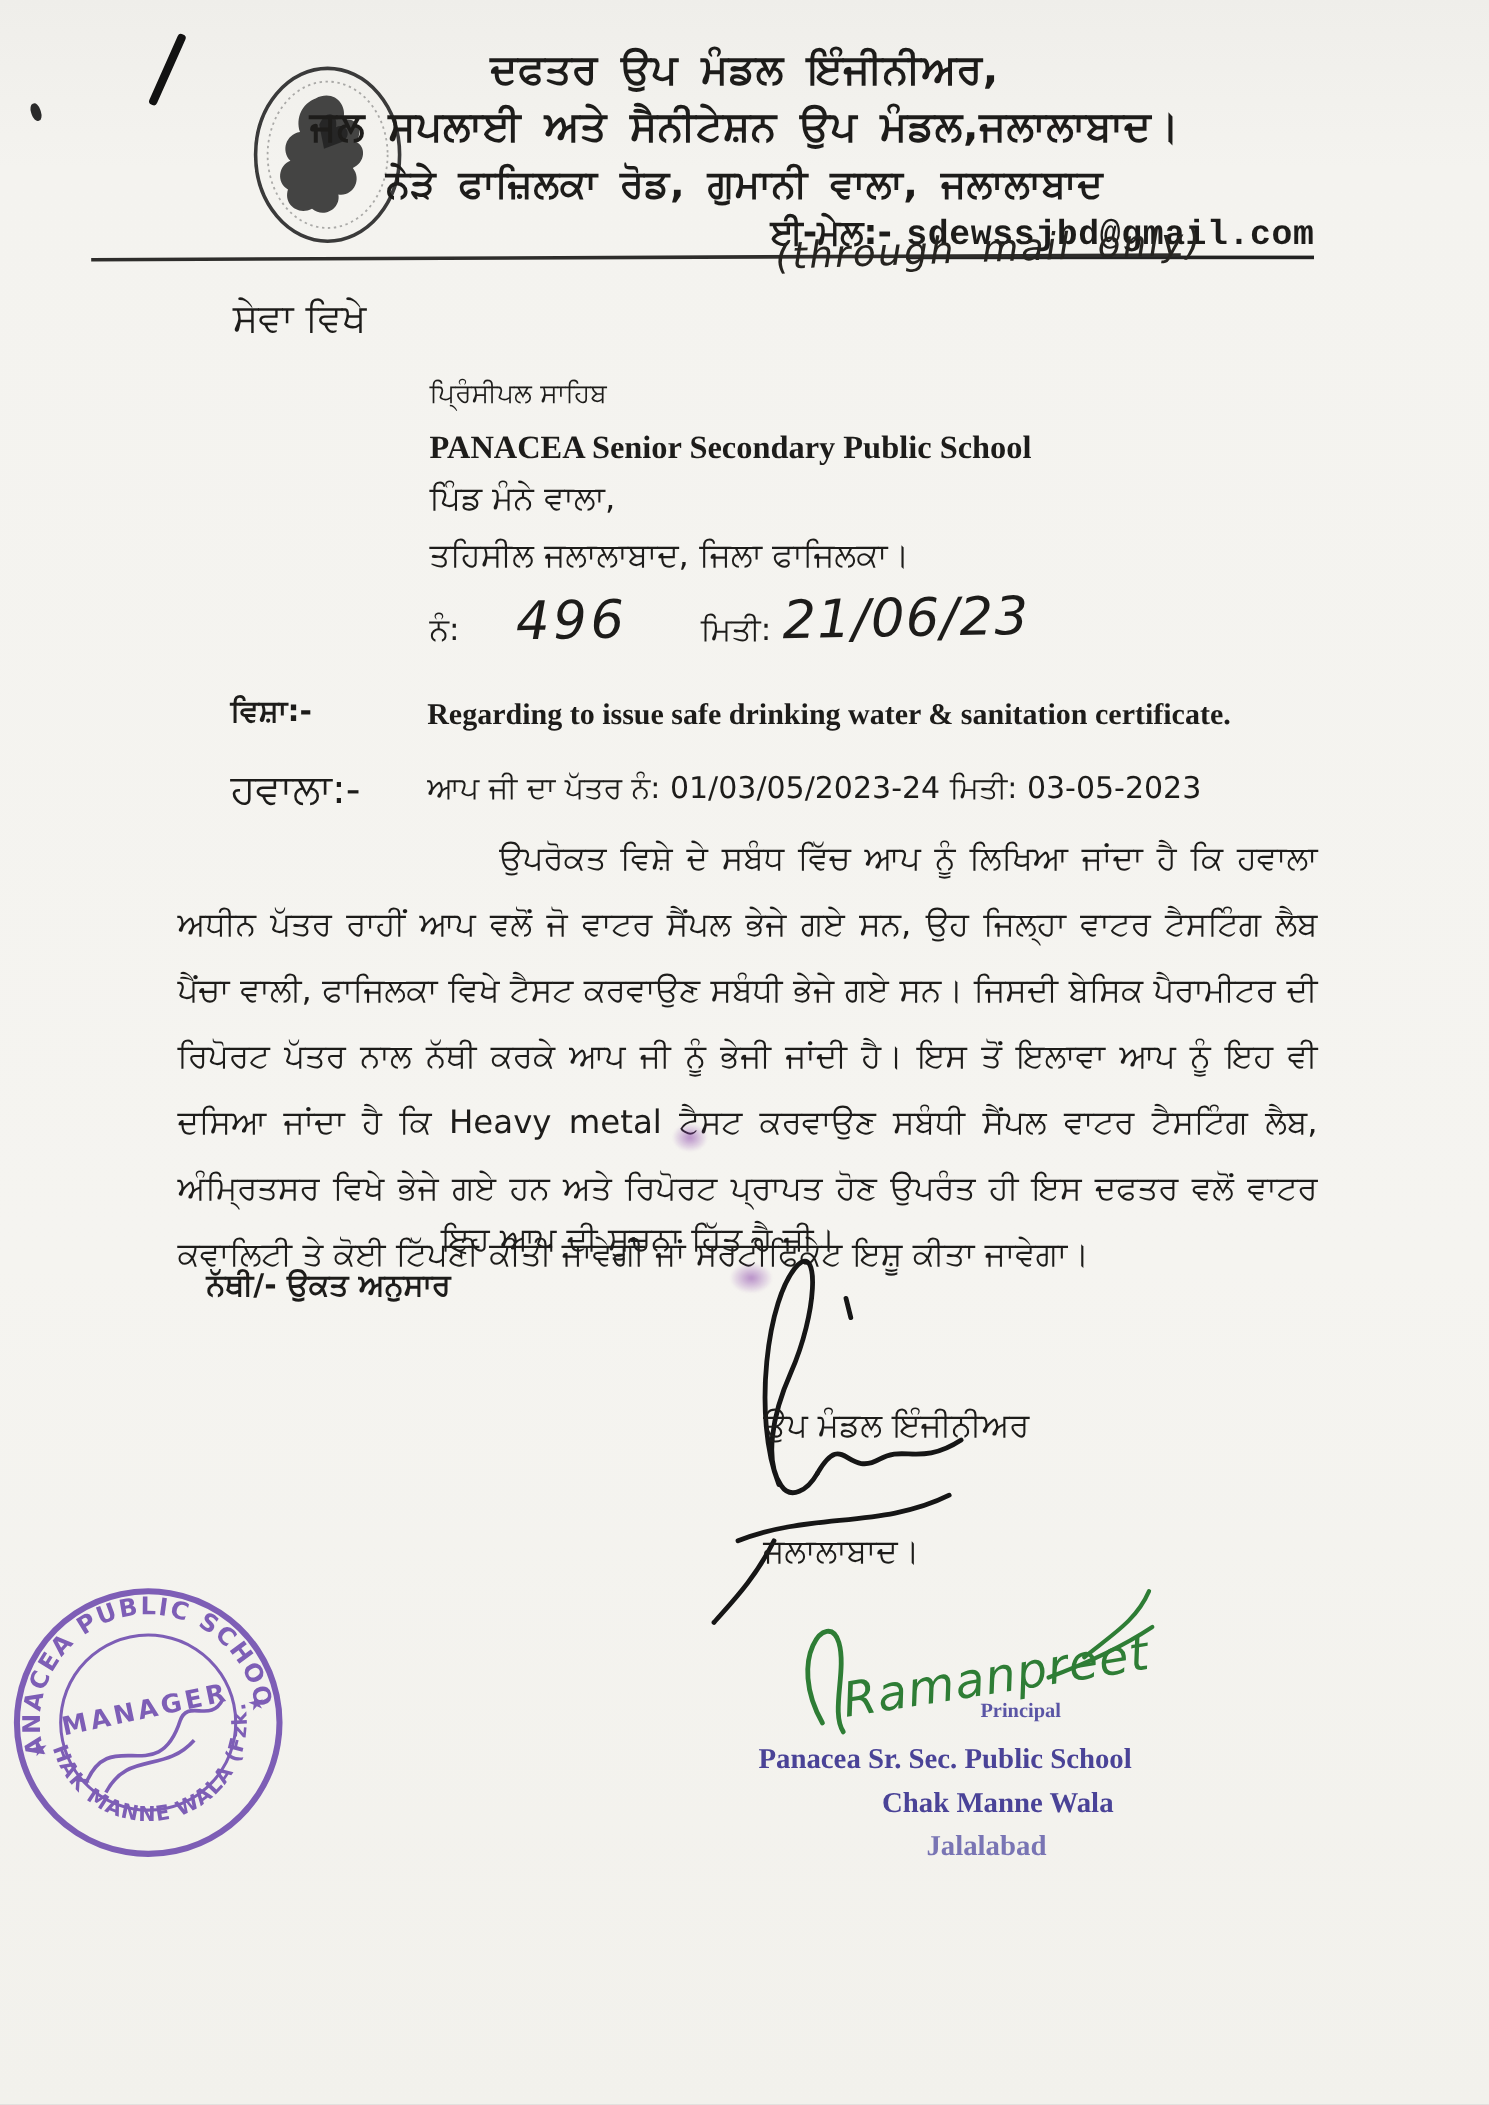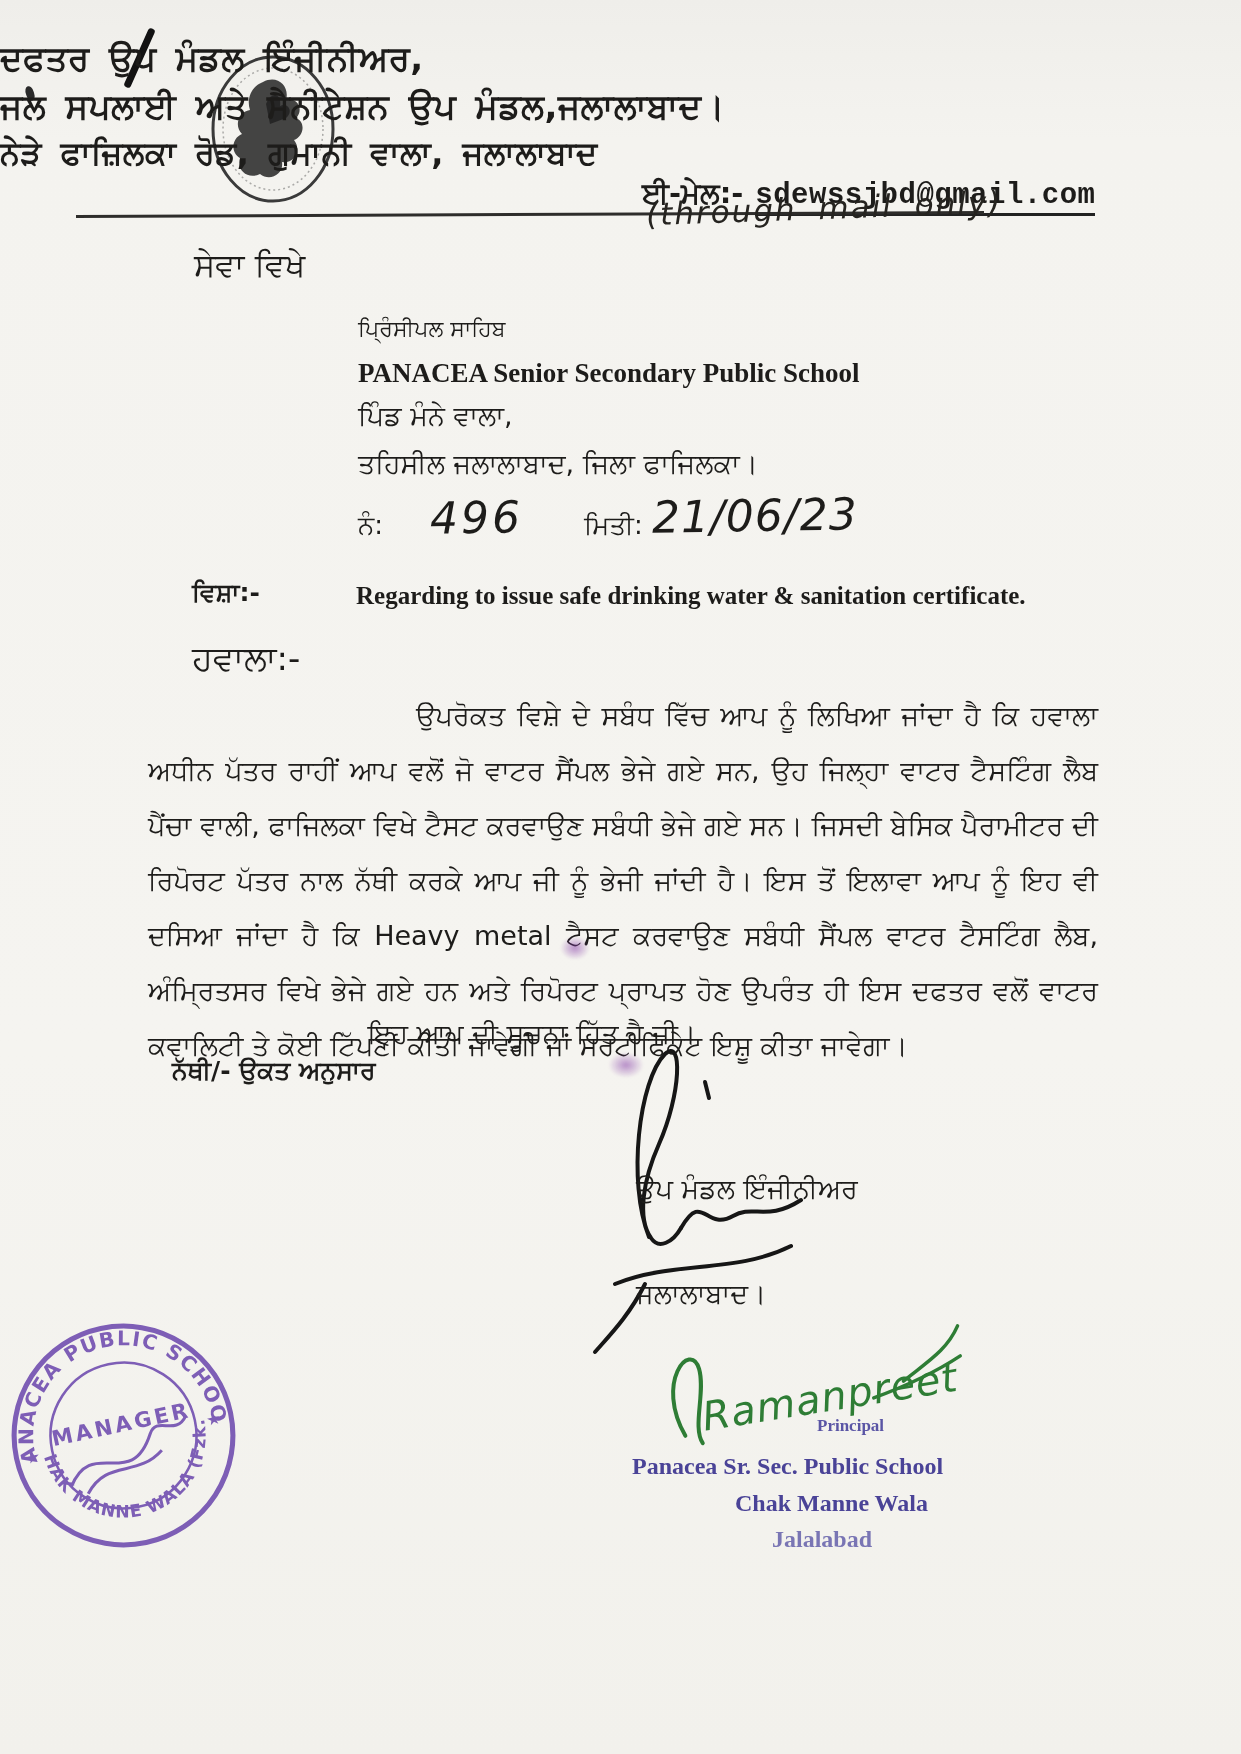--- a/index.html
+++ b/index.html
@@ -4,21 +4,21 @@
 <style>
   html,body{margin:0;padding:0;background:#c9c9c9;}
   .page{
     position:relative;width:1241px;height:1754px;margin:0 auto;
     background:linear-gradient(180deg,#efeeea 0%,#f4f3ef 8%,#f5f4f0 60%,#f2f1ec 100%);
     font-family:"DejaVu Sans","Liberation Sans",sans-serif;
     color:#1d1c1a;overflow:hidden;
   }
   .abs{position:absolute;}
   
-  .hdr{left:0;width:100%;font-weight:bold;word-spacing:7px;letter-spacing:.5px;}
+  .hdr{left:0;width:100%;text-align:center;font-weight:bold;word-spacing:7px;letter-spacing:.5px;}
   .hdr.l1{top:38px;font-size:34px;}
   .hdr.l2{top:86px;font-size:34px;}
   .hdr.l3{top:134px;font-size:32px;font-weight:600;}
   .emailline{left:642px;top:176px;font-size:29px;font-weight:bold;}
   .emailline .addr{font-family:Liberation Mono, monospace;border-bottom:3px solid #222;padding-bottom:1px;margin-left:12px;letter-spacing:.5px;}
   .rule{left:76px;top:213px;width:908px;height:3px;background:#2e2d2b;transform:rotate(-.25deg);}
   .hand{font-style:italic;color:#1918160;}
   .note{left:646px;top:190px;font-size:31px;font-style:italic;color:#262420;transform:rotate(-2deg);letter-spacing:2px;word-spacing:10px;}
   
   .salutation{left:194px;top:246px;font-size:32px;}
@@ -97,20 +97,21 @@
 
   <div class="abs nolabel">ਨੰ:</div>
   <div class="abs noval hand">496</div>
   <div class="abs datelabel">ਮਿਤੀ:</div>
   <div class="abs dateval hand">21/06/23</div>
 
   <div class="abs sublabel">ਵਿਸ਼ਾ:-</div>
   <div class="abs subtext">Regarding to issue safe drinking water &amp; sanitation certificate.</div>
 
   <div class="abs reflabel">ਹਵਾਲਾ:-</div>
+  <div class="abs reftext">ਆਪ ਜੀ ਦਾ ਪੱਤਰ ਨੰ: 01/03/05/2023-24 ਮਿਤੀ: 03-05-2023</div>
 
   <div class="abs bodypar">ਉਪਰੋਕਤ ਵਿਸ਼ੇ ਦੇ ਸਬੰਧ ਵਿੱਚ ਆਪ ਨੂੰ ਲਿਖਿਆ ਜਾਂਦਾ ਹੈ ਕਿ ਹਵਾਲਾ ਅਧੀਨ ਪੱਤਰ ਰਾਹੀਂ ਆਪ ਵਲੋਂ ਜੋ ਵਾਟਰ ਸੈਂਪਲ ਭੇਜੇ ਗਏ ਸਨ, ਉਹ ਜਿਲ੍ਹਾ ਵਾਟਰ ਟੈਸਟਿੰਗ ਲੈਬ ਪੈਂਚਾ ਵਾਲੀ, ਫਾਜਿਲਕਾ ਵਿਖੇ ਟੈਸਟ ਕਰਵਾਉਣ ਸਬੰਧੀ ਭੇਜੇ ਗਏ ਸਨ। ਜਿਸਦੀ ਬੇਸਿਕ ਪੈਰਾਮੀਟਰ ਦੀ ਰਿਪੋਰਟ ਪੱਤਰ ਨਾਲ ਨੱਥੀ ਕਰਕੇ ਆਪ ਜੀ ਨੂੰ ਭੇਜੀ ਜਾਂਦੀ ਹੈ। ਇਸ ਤੋਂ ਇਲਾਵਾ ਆਪ ਨੂੰ ਇਹ ਵੀ ਦਸਿਆ ਜਾਂਦਾ ਹੈ ਕਿ Heavy metal ਟੈਸਟ ਕਰਵਾਉਣ ਸਬੰਧੀ ਸੈਂਪਲ ਵਾਟਰ ਟੈਸਟਿੰਗ ਲੈਬ, ਅੰਮ੍ਰਿਤਸਰ ਵਿਖੇ ਭੇਜੇ ਗਏ ਹਨ ਅਤੇ ਰਿਪੋਰਟ ਪ੍ਰਾਪਤ ਹੋਣ ਉਪਰੰਤ ਹੀ ਇਸ ਦਫਤਰ ਵਲੋਂ ਵਾਟਰ ਕਵਾਲਿਟੀ ਤੇ ਕੋਈ ਟਿੱਪਣੀ ਕੀਤੀ ਜਾਵੇਗੀ ਜਾਂ ਸਰਟੀਫਿਕੇਟ ਇਸ਼ੂ ਕੀਤਾ ਜਾਵੇਗਾ।</div>
   <div class="abs closing">ਇਹ ਆਪ ਦੀ ਸੂਚਨਾ ਹਿੱਤ ਹੈ ਜੀ।</div>
   <div class="abs enclosure">ਨੱਥੀ/- ਉਕਤ ਅਨੁਸਾਰ</div>
 
   <div class="abs smudge s1"></div>
   <div class="abs smudge s2"></div>
 
   <svg class="abs sdesign" width="280" height="330" viewBox="0 0 280 330">
     <g fill="none" stroke="#161616" stroke-width="4" stroke-linecap="round">

